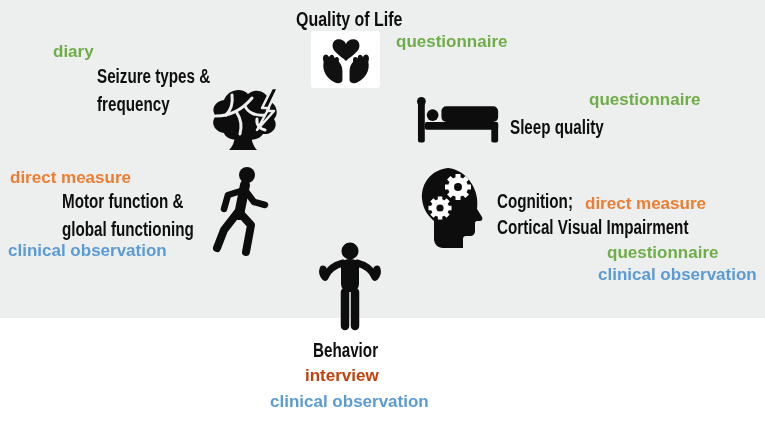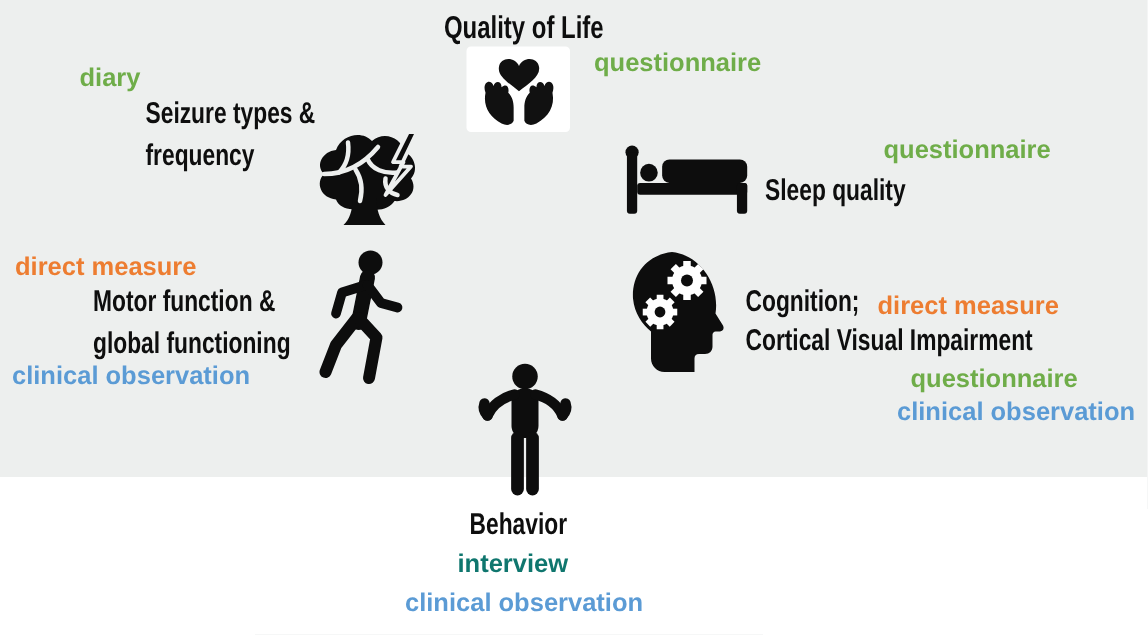--- a/index.html
+++ b/index.html
@@ -138,17 +138,17 @@
       </g>
       <g fill="none" stroke="#0d0d0d" stroke-linecap="round" stroke-width="8.5">
         <path d="M33 50 L33 84"></path>
         <path d="M43 50 L43 84"></path>
       </g>
     </svg>
   </div>
 
   <div class="abs t-black" style="left:313px;top:337px;">Behavior</div>
 
-  <div class="abs method" style="left: 305px; top: 366px; color: #0f766e;">interview</div>
+  <div class="abs method" style="left: 305px; top: 366px; color: #c2410c;">interview</div>
 
   <div class="abs method" style="left: 270px; top: 392px; color: rgb(91, 155, 213);">clinical observation</div>
 
 </div>
 
 </body></html>

